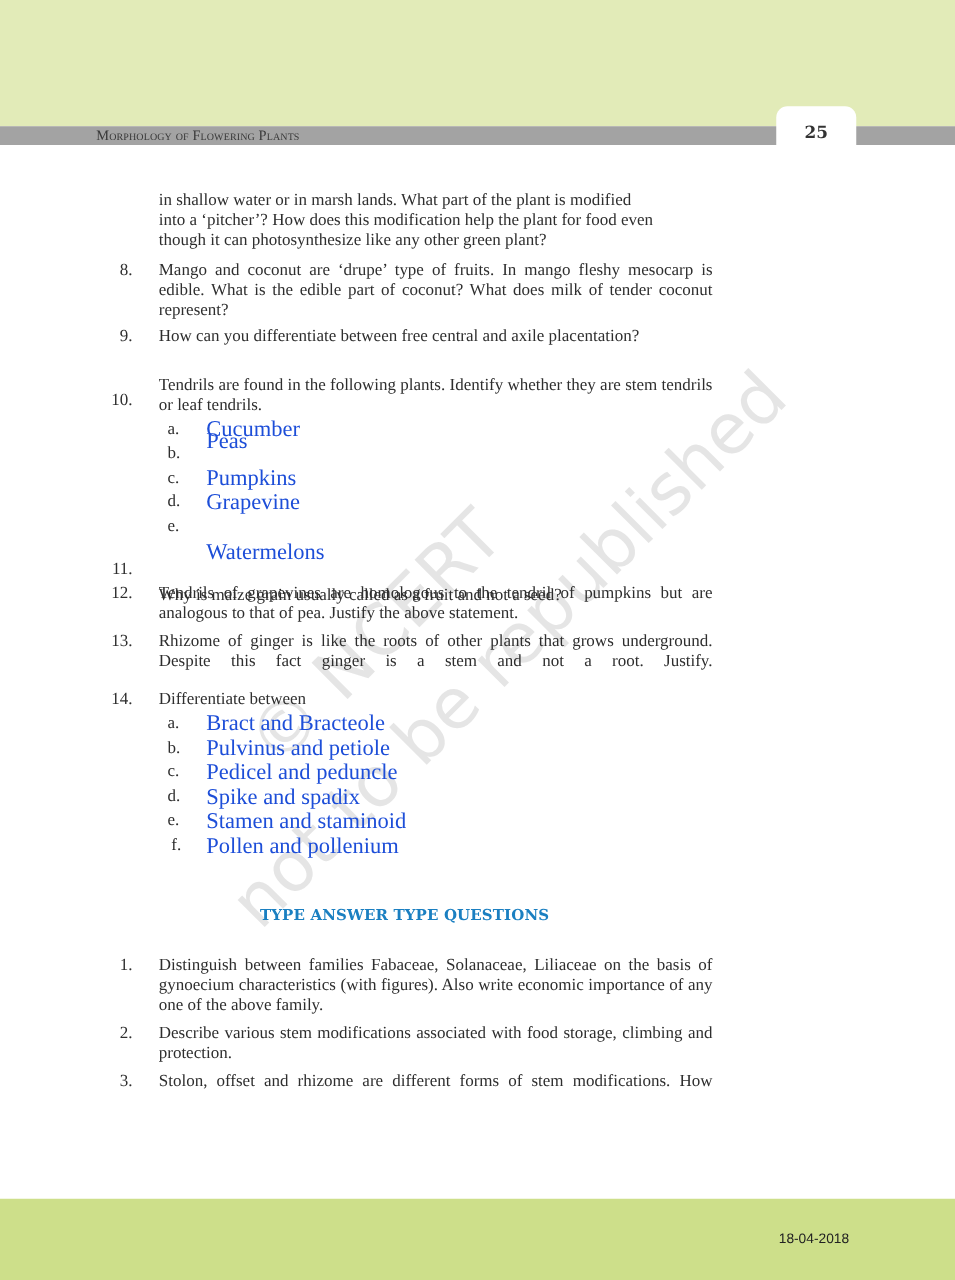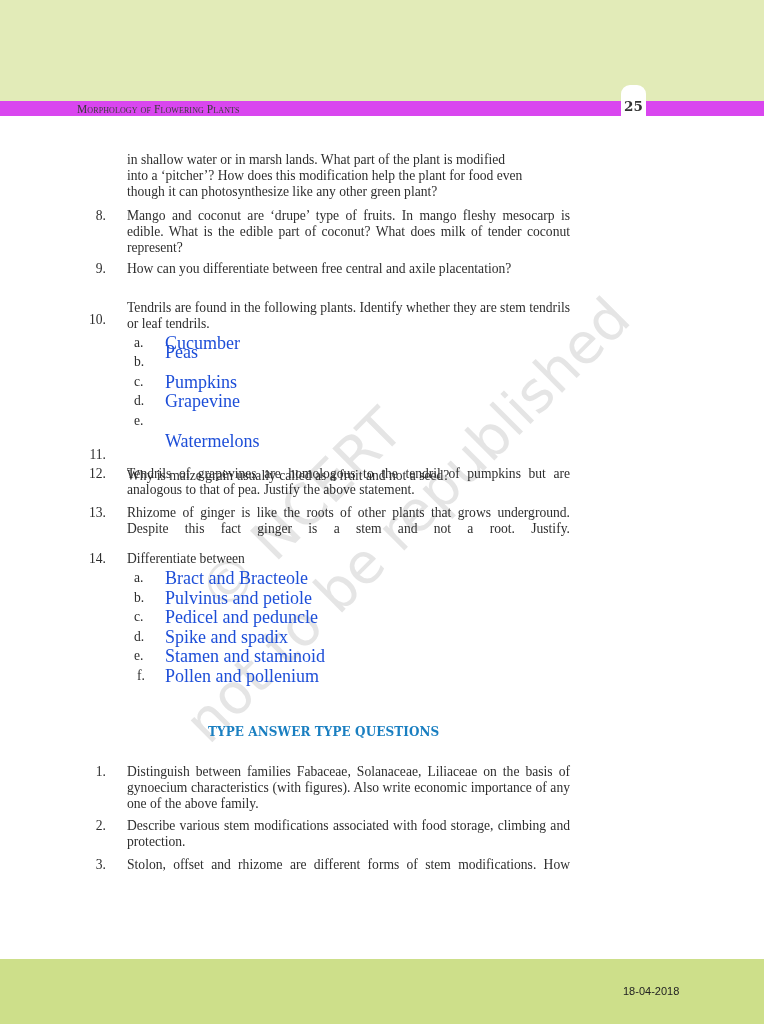--- a/index.html
+++ b/index.html
@@ -18,37 +18,37 @@
     .top-band {
       position: absolute;
       left: 0; top: 0;
       width: 764px; height: 101px;
       background: #e2ebb8;
     }
     .running-head {
       position: absolute;
       left: 0; top: 101px;
       width: 764px; height: 15px;
-      background: #d946ef;
+      background: #a3a3a3;
     }
     .running-head-title {
       position: absolute;
       left: 77px; top: 1px;
       font-family: "Liberation Serif", serif;
       font-size: 11.5px;
       font-variant: small-caps;
       letter-spacing: 0.1px;
       color: #3a3a3a;
       line-height: 14px;
       white-space: nowrap;
     }
     .page-tab {
       position: absolute;
       left: 621px; top: 85px;
-      width: 25px; height: 31px;
+      width: 64px; height: 31px;
       background: #ffffff;
       border-radius: 9px 9px 0 0;
     }
     .page-number {
       position: absolute;
       left: 0; right: 0; top: 13px;
       text-align: center;
       font-family: "DejaVu Serif", serif;
       font-weight: bold;
       font-size: 13.5px;

